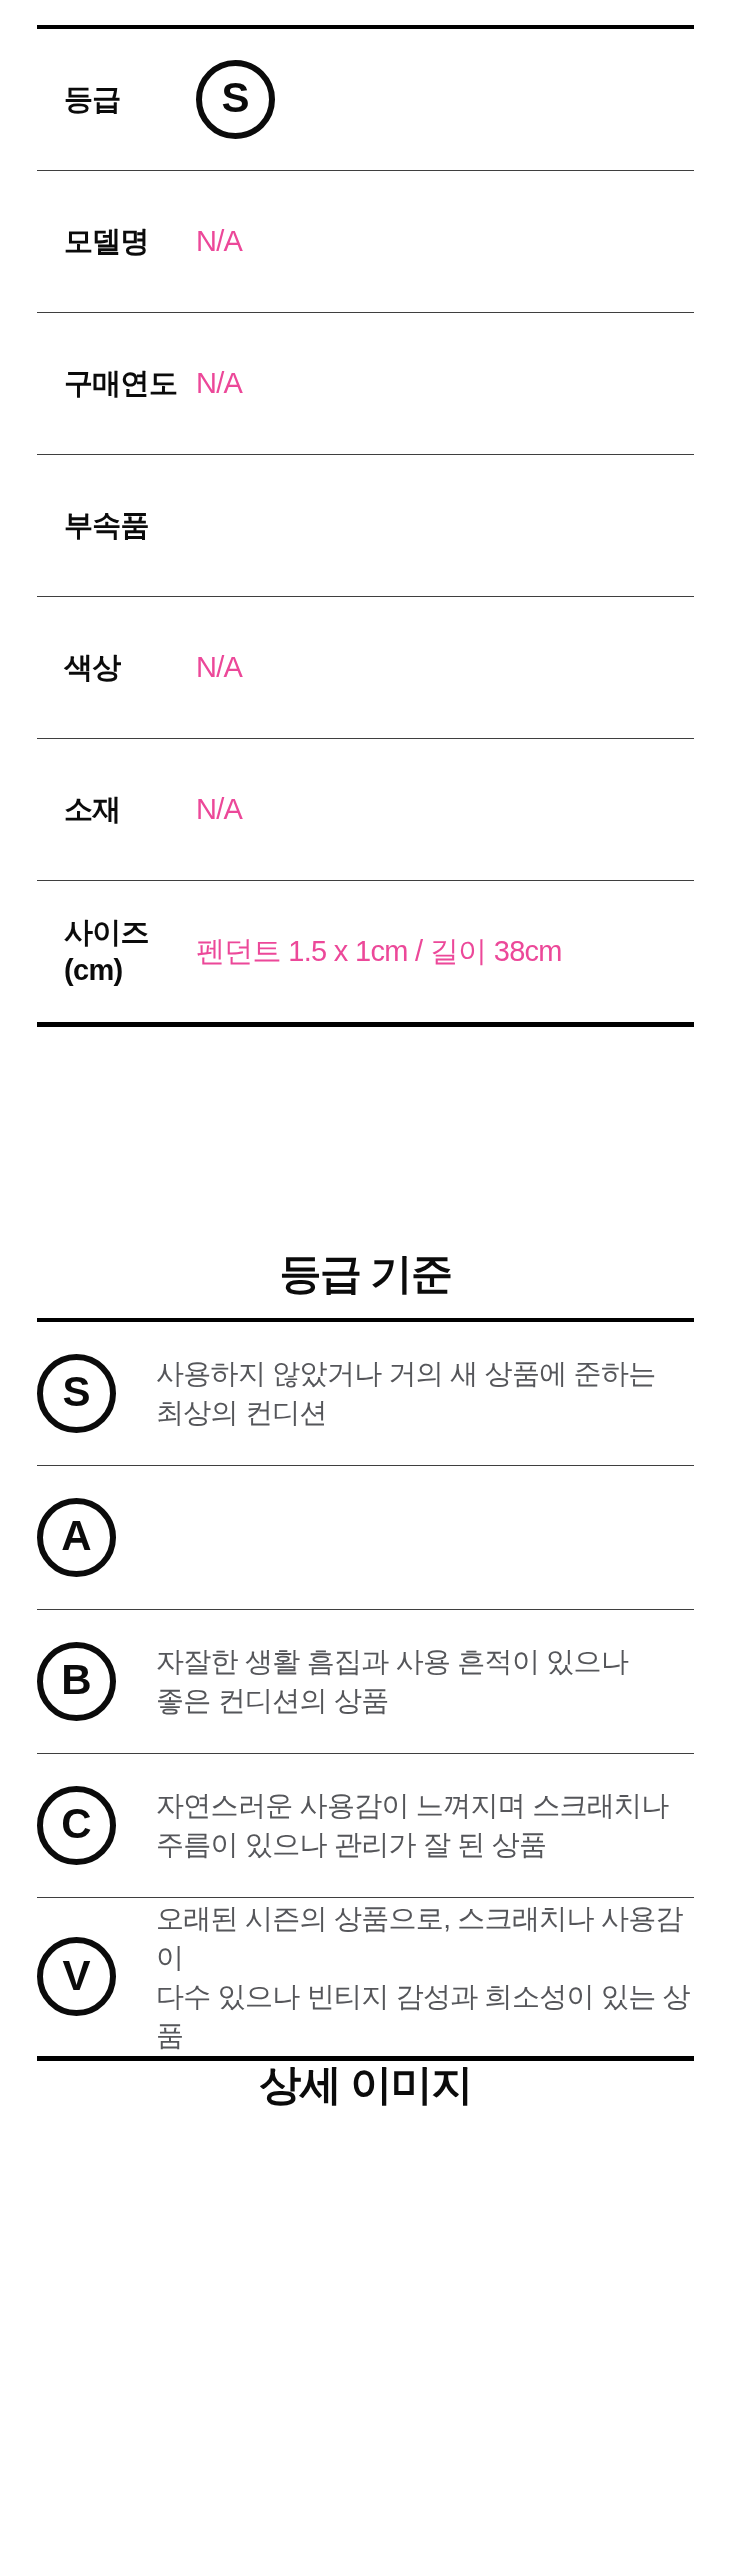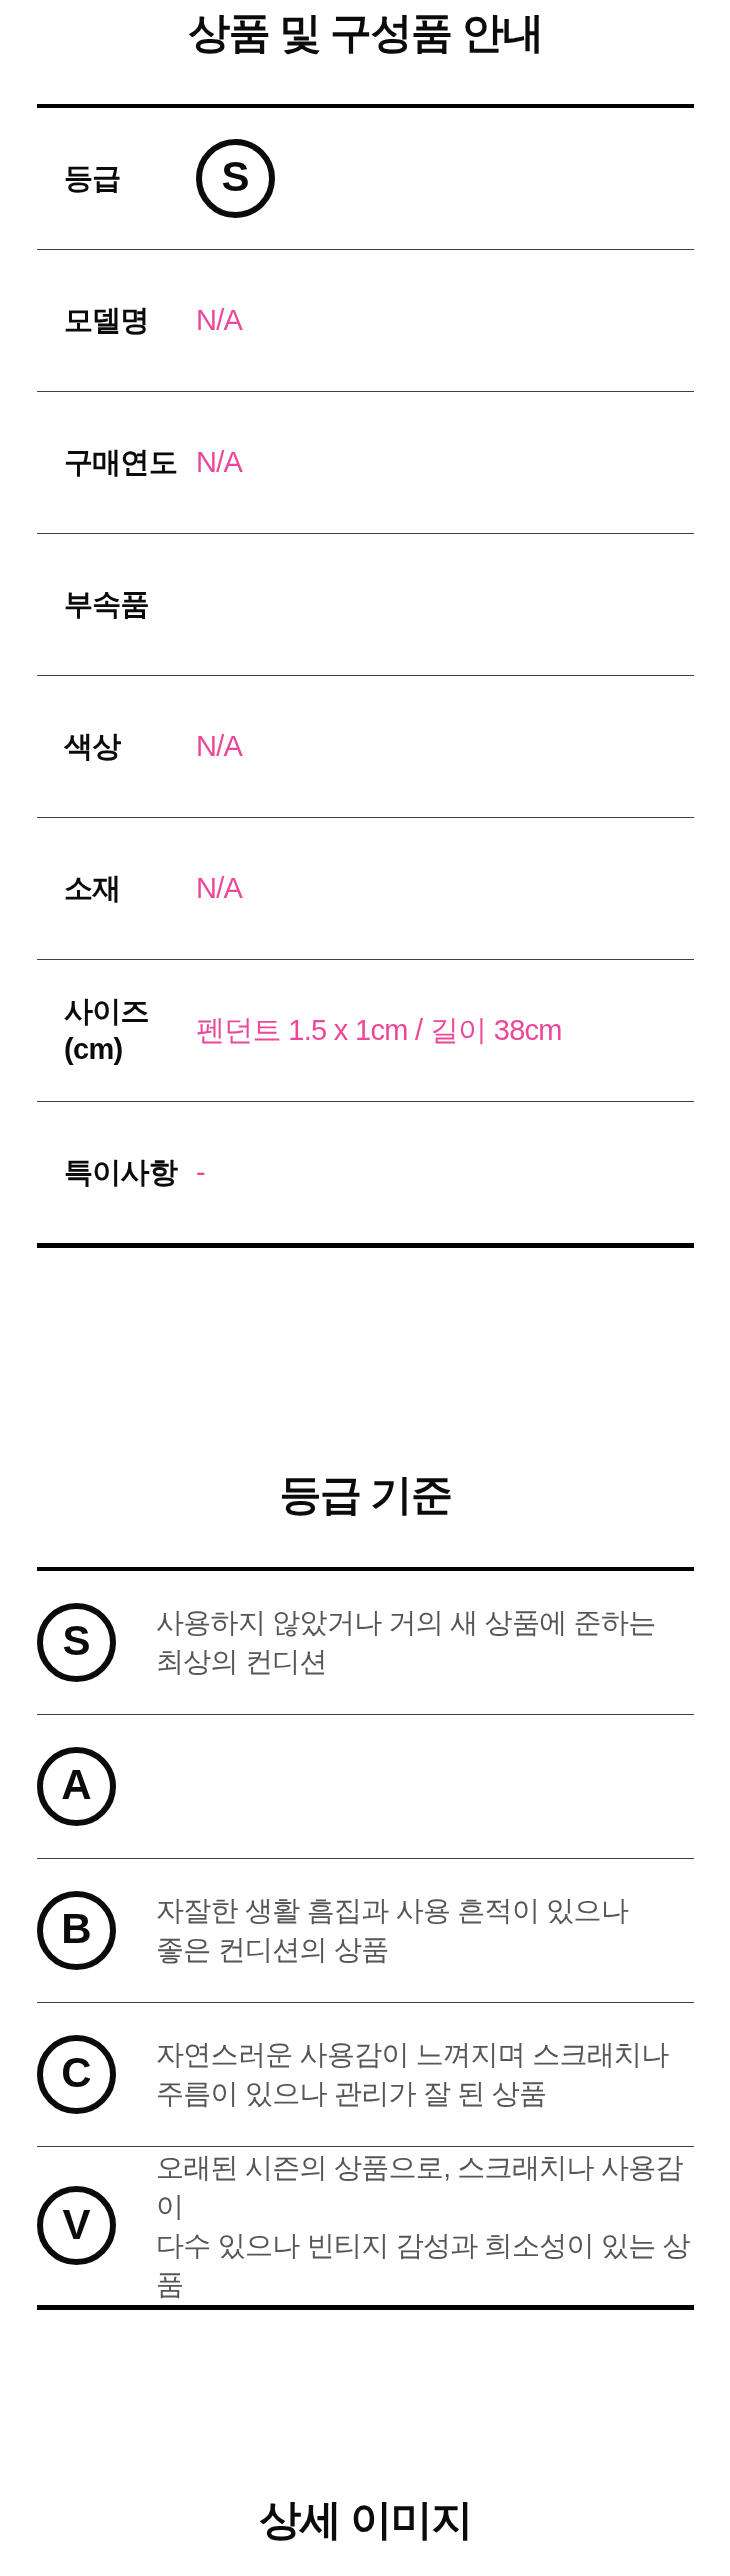--- a/index.html
+++ b/index.html
@@ -70,21 +70,21 @@
   }
   .grade-badge .letter {
     font-size: 42px;
     font-weight: 700;
     color: #0b0b0b;
     line-height: 1;
     transform: translateY(-0.7px);
   }
 
   
-  .grade-title { margin-top: 223px; margin-bottom: 49px; }
+  .grade-title { margin-top: 223px; margin-bottom: 21px; }
   .grade-table {
     margin: 0 37px;
     border-top: 4.4px solid #000000;
     border-bottom: 5.1px solid #000000;
   }
   .grade-row {
     display: flex;
     align-items: center;
     height: 143px;
     border-bottom: 1.5px solid #3f3f3f;
@@ -95,28 +95,27 @@
     margin-left: 40px;
     font-size: 28px;
     font-weight: 400;
     line-height: 39px;
     letter-spacing: -0.7px;
     color: #55565a;
     white-space: pre-line;
   }
 
   
-  .detail-title { margin-top: 186px; }
+  .detail-title { }
 </style>
 </head>
 <body>
 
 <div class="page">
 
-  <div class="section-title main-title">상품 및 구성품 안내</div>
 
   <div class="info-table">
 
     <div class="info-row">
       <div class="info-label">등급</div>
       <div class="grade-badge">
         <span class="letter">S</span>
       </div>
     </div>
 
@@ -143,24 +142,20 @@
       <div class="info-label">소재</div>
       <div class="info-value">N/A</div>
     </div>
 
     <div class="info-row">
       <div class="info-label">사이즈
 (cm)</div>
       <div class="info-value">펜던트 1.5 x 1cm / 길이 38cm</div>
     </div>
 
-    <div class="info-row">
-      <div class="info-label">특이사항</div>
-      <div class="info-value">-</div>
-    </div>
 
   </div>
 
   <div class="section-title grade-title">등급 기준</div>
 
   <div class="grade-table">
 
     <div class="grade-row">
       <div class="grade-badge">
         <span class="letter">S</span>

